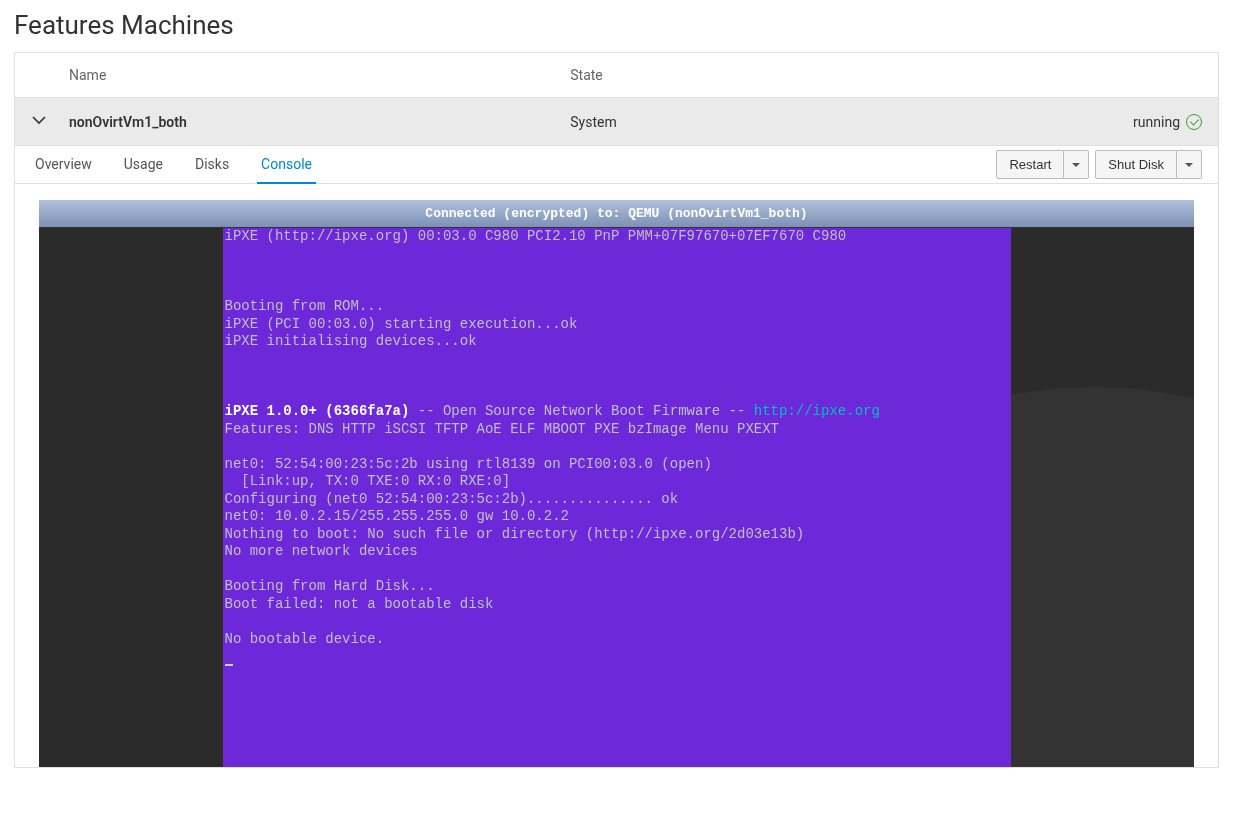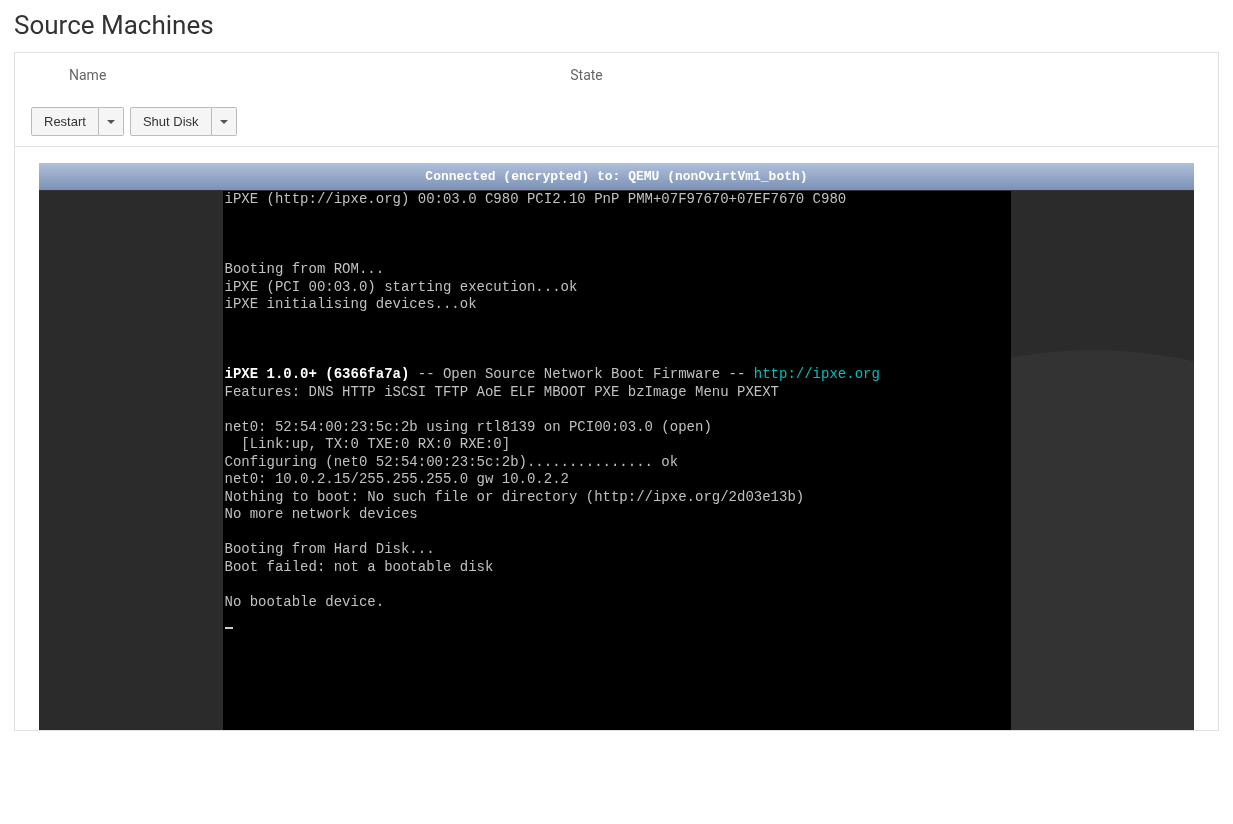--- a/index.html
+++ b/index.html
@@ -69,21 +69,21 @@
     padding: 10px 4px;
     color:#555;
     cursor:pointer;
     font-size:14px;
   }
   .tab.active {
     color:#0088ce;
     border-bottom: 2px solid #0088ce;
     margin-bottom:-1px;
   }
-  .actions { display:flex; gap:6px; padding:10px 0;}
+  .actions { display:flex; gap:6px; padding:4px 0;}
   .btn-group { display:flex; }
   .btn {
     background:#f5f5f5; border:1px solid #bbb; padding:6px 12px; font-size:13px;
     color:#333; cursor:pointer; display:flex; align-items:center; gap:4px;
   }
   .btn:first-child { border-top-left-radius:2px; border-bottom-left-radius:2px;}
   .btn-dd {
     border-left:none; padding:6px 8px; border-top-right-radius:2px; border-bottom-right-radius:2px;
   }
   .caret {
@@ -115,46 +115,67 @@
     background: #2b2b2b;
     overflow:hidden;
   }
   .vnc-circle {
     position:absolute; width:900px; height:900px; border-radius:50%;
     background: rgba(255,255,255,0.04);
     right:-350px; bottom:-520px;
   }
   .terminal {
     position:absolute; top:28px; left:50%; transform:translateX(-50%);
-    width:788px; height:564px; background:#000000; color:#c0c0c0;
+    width:788px; height:564px; background:#6d28d9; color:#c0c0c0;
     font-family: "Courier New", monospace; font-size:14px; line-height:17.5px;
     padding: 0 2px; white-space:pre;
   }
   .term-bold { color:#fff; font-weight:bold; }
   .term-cyan { color:#00bfbf; }
   .cursor {
     display:inline-block; width:8px; height:2px; background:#ccc; vertical-align:bottom;
   }
 </style>
 </head>
 <body>
 
 <div class="page">
-  <h1 class="page-title">Source Machines</h1>
+  <h1 class="page-title">Features Machines</h1>
 
   <div class="panel">
 
     <div class="table-header">
       <div class="col-expand"></div>
       <div class="col-name">Name</div>
       <div class="col-state">State</div>
     </div>
 
+    <div class="vm-row">
+      <div class="col-expand">
+        <span class="chevron">
+          <svg viewBox="0 0 16 16">
+              <path d="M2 5 L8 11 L14 5" stroke="#333" stroke-width="1.6" fill="none"></path>
+            </svg>
+        </span>
+      </div>
+      <div class="col-name vm-name">nonOvirtVm1_both</div>
+      <div class="col-conn">System</div>
+      <div class="state-cell">
+        <span>running</span>
+        <span class="status-icon"></span>
+      </div>
+    </div>
 
     <div class="tabs-bar">
+      <div class="tabs">
+        <div class="tab">Overview</div>
+        <div class="tab">Usage</div>
+        <div class="tab">Disks</div>
+        <div class="tab active">Console</div>
+      </div>
       <div class="actions">
         <div class="btn-group">
           <button class="btn">Restart</button>
           <button class="btn btn-dd">
               <span class="caret"></span>
             </button>
         </div>
         <div class="btn-group">
           <button class="btn">Shut Disk</button>
           <button class="btn btn-dd">

